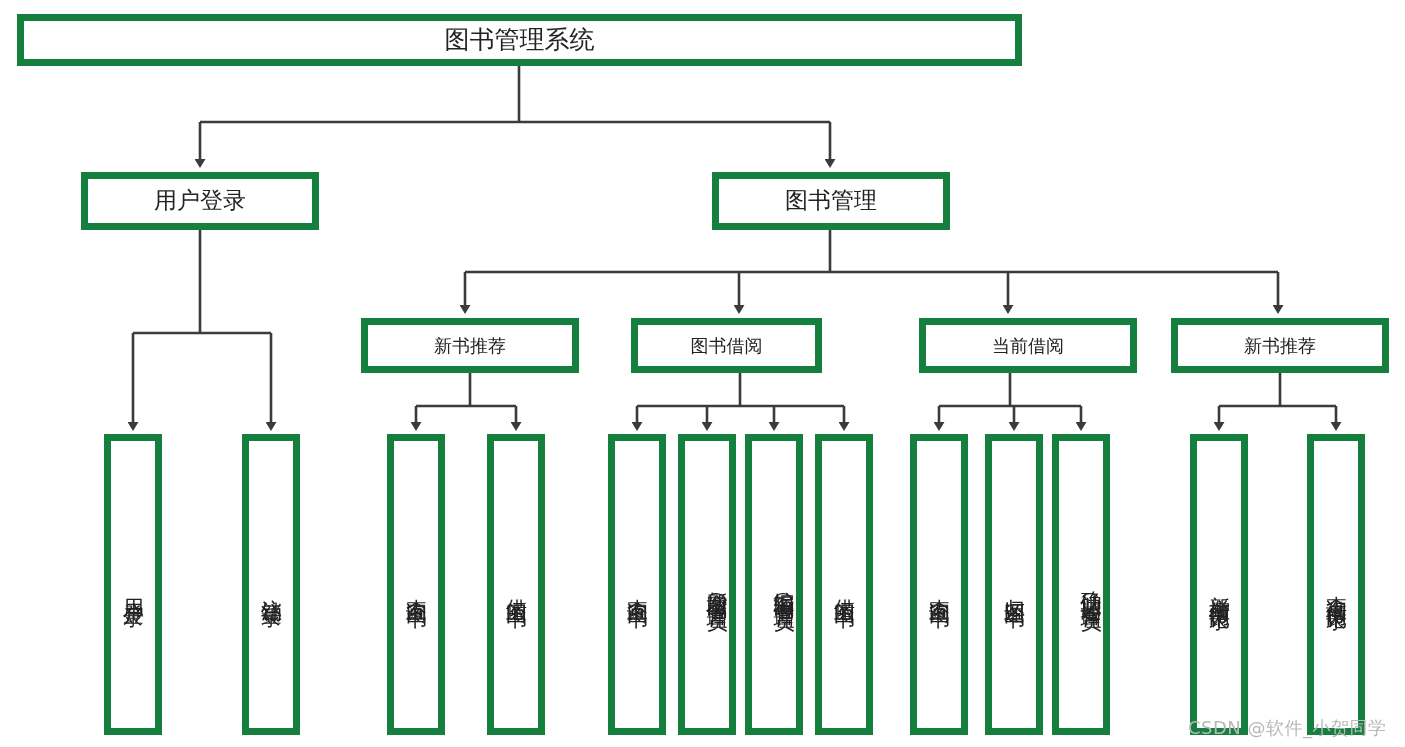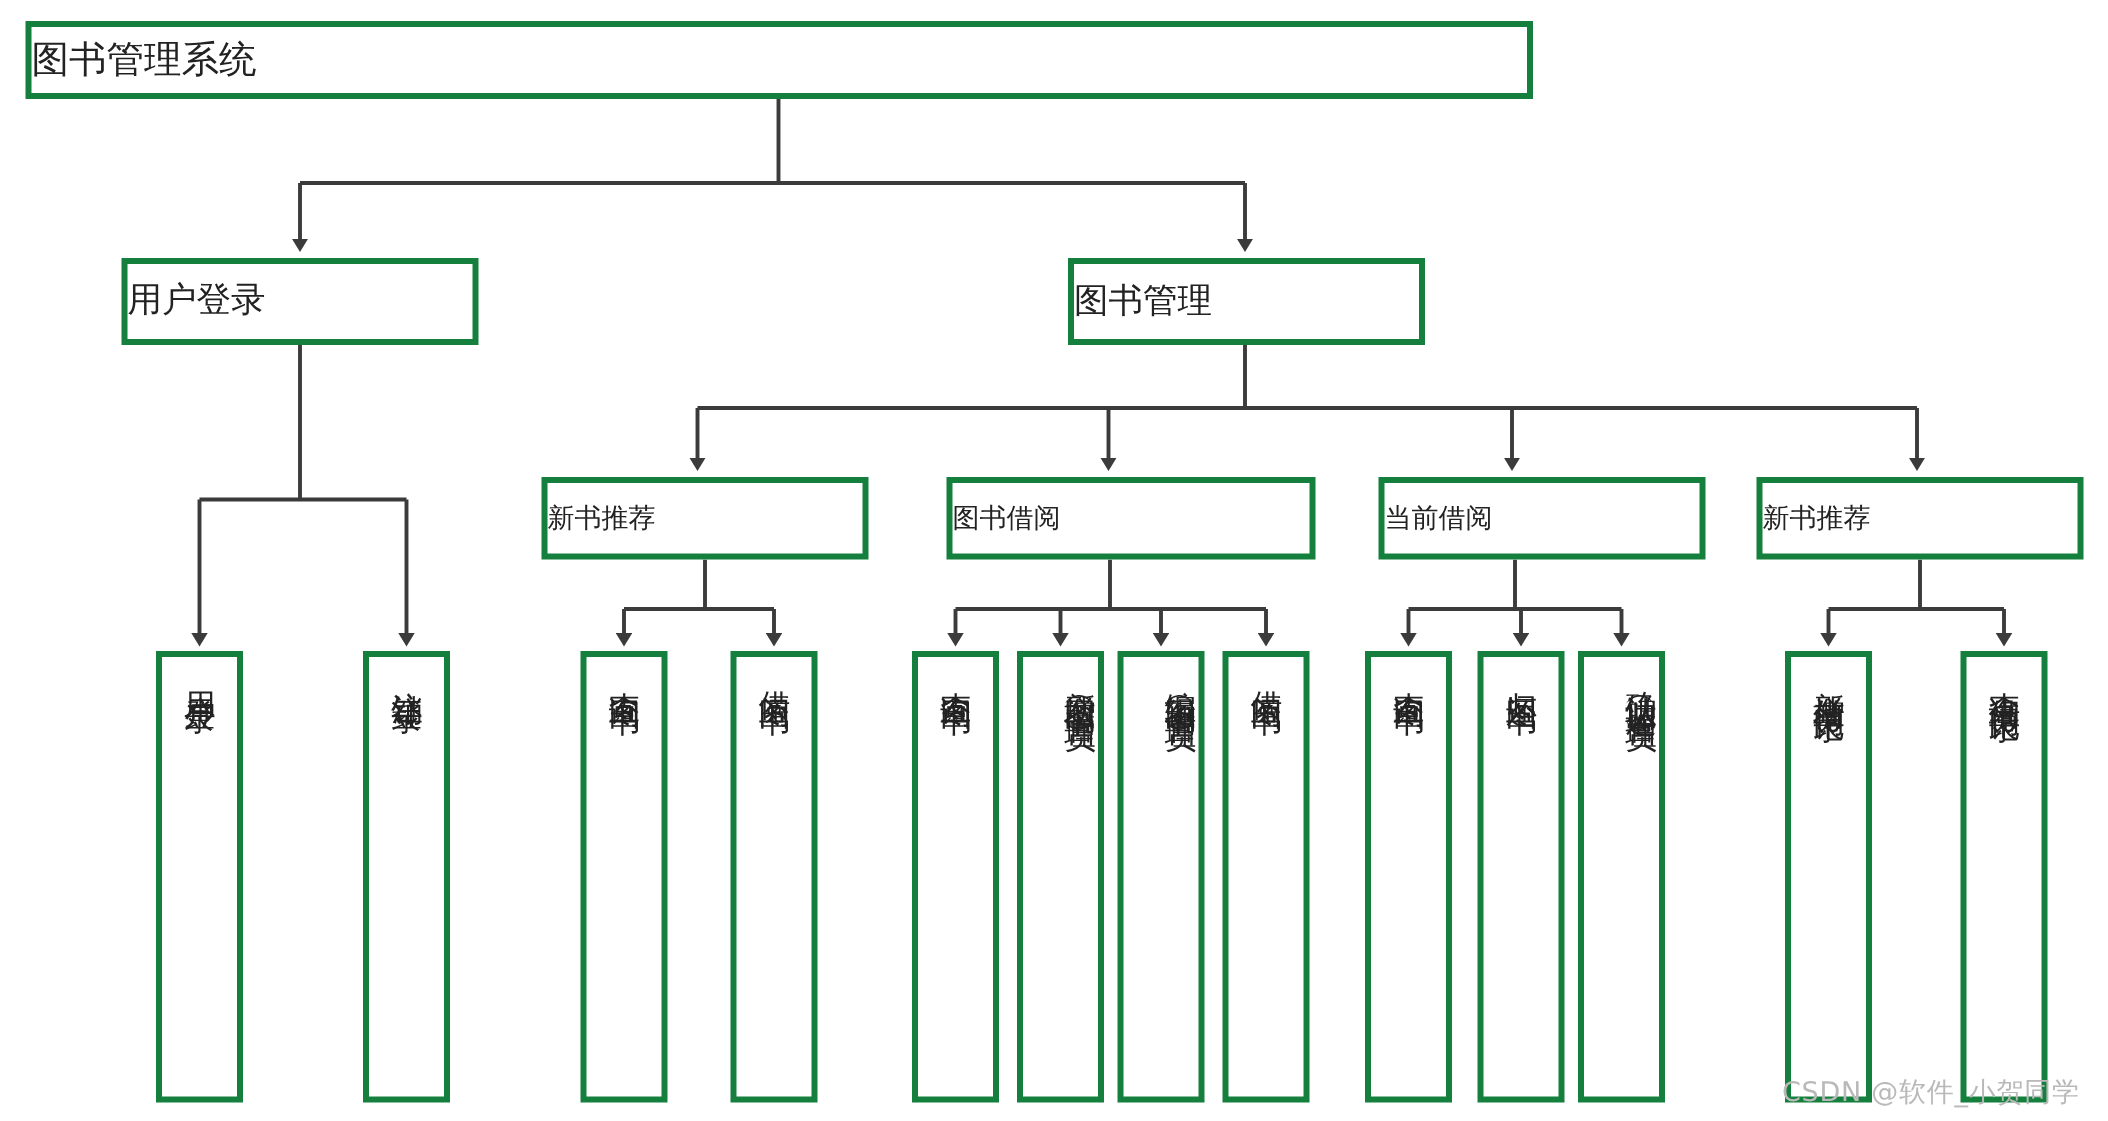--- a/index.html
+++ b/index.html
@@ -21,23 +21,24 @@
     position: absolute;
     left: 0;
     top: 0;
     width: 1405px;
     height: 747px;
   }
   .node {
     position: absolute;
     box-sizing: border-box;
     background: #ffffff;
-    border: 4px solid #15803d;
+    border: 7px solid #15803d;
     display: flex;
     align-items: center;
+    justify-content: center;
     color: #222222;
   }
   .node.horizontal {
     writing-mode: horizontal-tb;
   }
   .node.vertical {
     writing-mode: vertical-rl;
     text-orientation: upright;
     letter-spacing: 3px;
     padding-top: 6px;
@@ -129,28 +130,28 @@
     </g>
   </svg>
 
   <div class="node horizontal t-root" style="left:17px; top:14px; width:1005px; height:52px;">
     <span class="node-label">图书管理系统</span>
   </div>
 
   <div class="node horizontal t-l1" style="left:81px; top:172px; width:238px; height:58px;">
     <span class="node-label">用户登录</span>
   </div>
-  <div class="node horizontal t-l1" style="left:712px; top:172px; width:238px; height:58px;font-family:Liberation Serif, serif;">
+  <div class="node horizontal t-l1" style="left:712px; top:172px; width:238px; height:58px;">
     <span class="node-label">图书管理</span>
   </div>
 
   <div class="node horizontal t-l2" style="left:361px; top:318px; width:218px; height:55px;">
     <span class="node-label">新书推荐</span>
   </div>
-  <div class="node horizontal t-l2" style="left:631px; top:318px; width:246px; height:55px;">
+  <div class="node horizontal t-l2" style="left:631px; top:318px; width:191px; height:55px;">
     <span class="node-label">图书借阅</span>
   </div>
   <div class="node horizontal t-l2" style="left:919px; top:318px; width:218px; height:55px;">
     <span class="node-label">当前借阅</span>
   </div>
   <div class="node horizontal t-l2" style="left:1171px; top:318px; width:218px; height:55px;">
     <span class="node-label">新书推荐</span>
   </div>
 
   <div class="node vertical t-leaf" style="left:104px; top:434px; width:58px; height:301px;">

